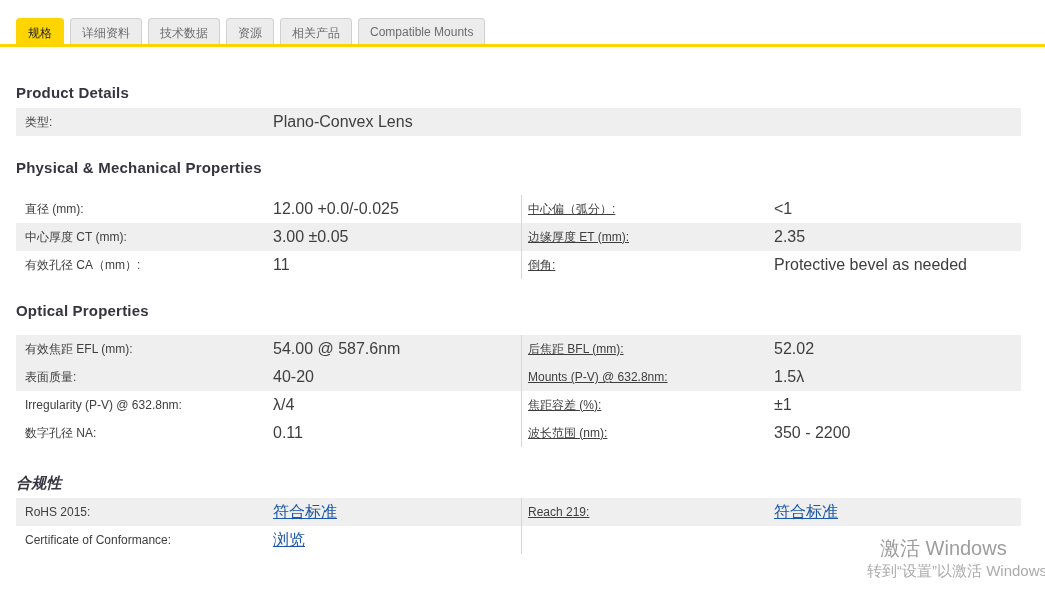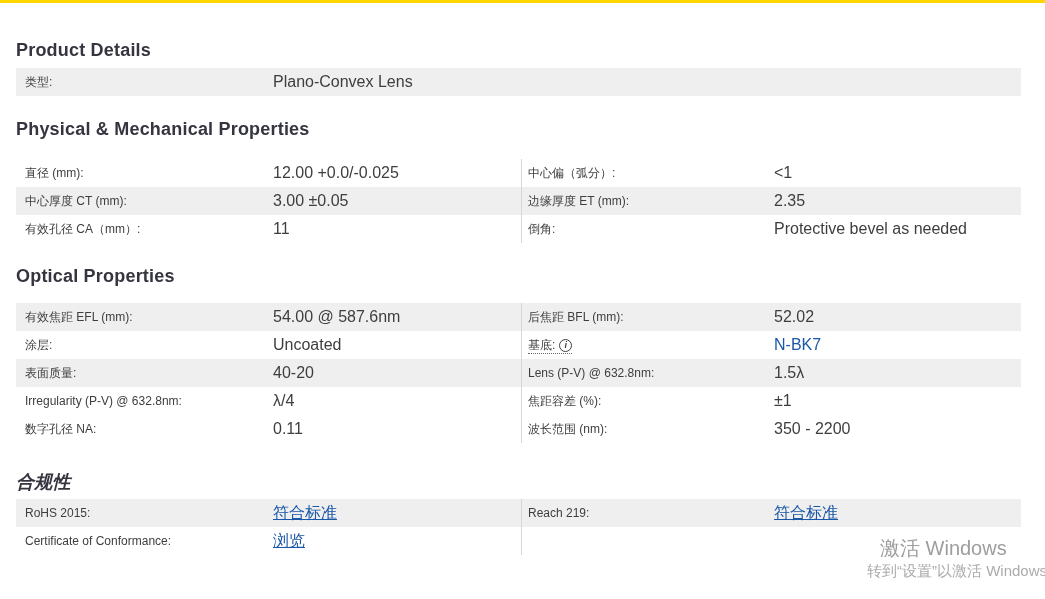--- a/index.html
+++ b/index.html
@@ -9,47 +9,55 @@
 
   
   .tabbar { display:flex; align-items:flex-end; gap:6px; margin:18px 0 0 16px; height:26px; }
   .tab { height:26px; padding:6px 11px 0 11px; font-size:12px; color:#6c6c6c;
          background:#ececec; border:1px solid #d0d0d0; border-bottom:none;
          border-radius:4px 4px 0 0; cursor:pointer; white-space:nowrap; }
   .tab.active { background:#ffd500; border-color:#ffd500; color:#1d1d1d; }
   .rule { width:1045px; height:3px; background:#ffd500; }
 
   
-  h2.sec-title { margin:0 0 0 16px; font-size:18px; font-weight:bold; color:#35353f; letter-spacing:.2px; }
+  h2.sec-title { margin:0 0 0 16px; font-size:15px; font-weight:bold; color:#35353f; letter-spacing:.2px; }
   .spec-table { margin-left:16px; width:1005px; }
   .spec-row { display:flex; height:28px; }
   .spec-row.gray { background:#efefef; }
   .cell { display:flex; align-items:center; height:28px; }
   .cell.l { width:505px; padding-left:9px; }
   .cell.r { width:500px; padding-left:6px; border-left:1px solid #d6d6d6; }
   .cell.full { width:100%; padding-left:9px; }
   .lbl { width:248px; flex-shrink:0; font-size:12px; color:#3e3e3e; }
-  .cell.r .lbl { width:246px; }
+  .cell.r .lbl { width:246px;text-decoration:underline; }
   .dotted { border-bottom:1px dotted #6a6a6a; padding-bottom:1px; }
   .val { font-size:16px; color:#3e3e3e; }
   a.val { color:#1b57a8; text-decoration:underline; cursor:pointer; }
   a.val.nound { text-decoration:none; }
   .info { display:inline-flex; justify-content:center; align-items:center;
           width:13px; height:13px; border:1px solid #3e3e3e; border-radius:50%;
           font-size:9px; font-weight:bold; color:#3e3e3e; margin-left:4px;
           vertical-align:middle; cursor:pointer; font-style:italic; }
 
   
   .wm1 { position:absolute; left:880px; top:535px; font-size:20px; color:#9d9d9d; white-space:nowrap; }
   .wm2 { position:absolute; left:867px; top:562px; font-size:15px; color:#ababab; white-space:nowrap; }
 </style>
 </head>
 <body>
 
 <div class="page">
+  <div class="tabbar">
+      <div class="tab active">规格</div>
+      <div class="tab">详细资料</div>
+      <div class="tab">技术数据</div>
+      <div class="tab">资源</div>
+      <div class="tab">相关产品</div>
+      <div class="tab">Compatible Mounts</div>
+    </div>
   <div class="rule"></div>
   <div id="sections">
       <h2 class="sec-title" style="margin-top: 37px;">Product Details</h2>
       <div class="spec-table" style="margin-top: 7px;">
         <div class="spec-row gray">
           <div class="cell full">
             <span class="lbl"><span><span>类型:</span></span></span>
             <span class="val">Plano-Convex Lens</span>
           </div>
         </div>
@@ -92,37 +100,27 @@
         <div class="spec-row gray">
           <div class="cell l">
             <span class="lbl"><span><span>有效焦距 EFL (mm):</span></span></span>
             <span class="val">54.00 @ 587.6nm</span>
           </div>
           <div class="cell r">
             <span class="lbl"><span><span>后焦距 BFL (mm):</span></span></span>
             <span class="val">52.02</span>
           </div>
         </div>
-        <div class="spec-row">
-          <div class="cell l">
-            <span class="lbl"><span><span>涂层:</span></span></span>
-            <span class="val">Uncoated</span>
-          </div>
-          <div class="cell r">
-            <span class="lbl"><span class="dotted"><span>基底:</span><span class="info">i</span></span></span>
-            <a class="val nound">N-BK7</a>
-          </div>
-        </div>
         <div class="spec-row gray">
           <div class="cell l">
             <span class="lbl"><span><span>表面质量:</span></span></span>
             <span class="val">40-20</span>
           </div>
           <div class="cell r">
-            <span class="lbl"><span><span>Lens (P-V) @ 632.8nm:</span></span></span>
+            <span class="lbl"><span><span>Mounts (P-V) @ 632.8nm:</span></span></span>
             <span class="val">1.5λ</span>
           </div>
         </div>
         <div class="spec-row">
           <div class="cell l">
             <span class="lbl"><span><span>Irregularity (P-V) @ 632.8nm:</span></span></span>
             <span class="val">λ/4</span>
           </div>
           <div class="cell r">
             <span class="lbl"><span><span>焦距容差 (%):</span></span></span>

